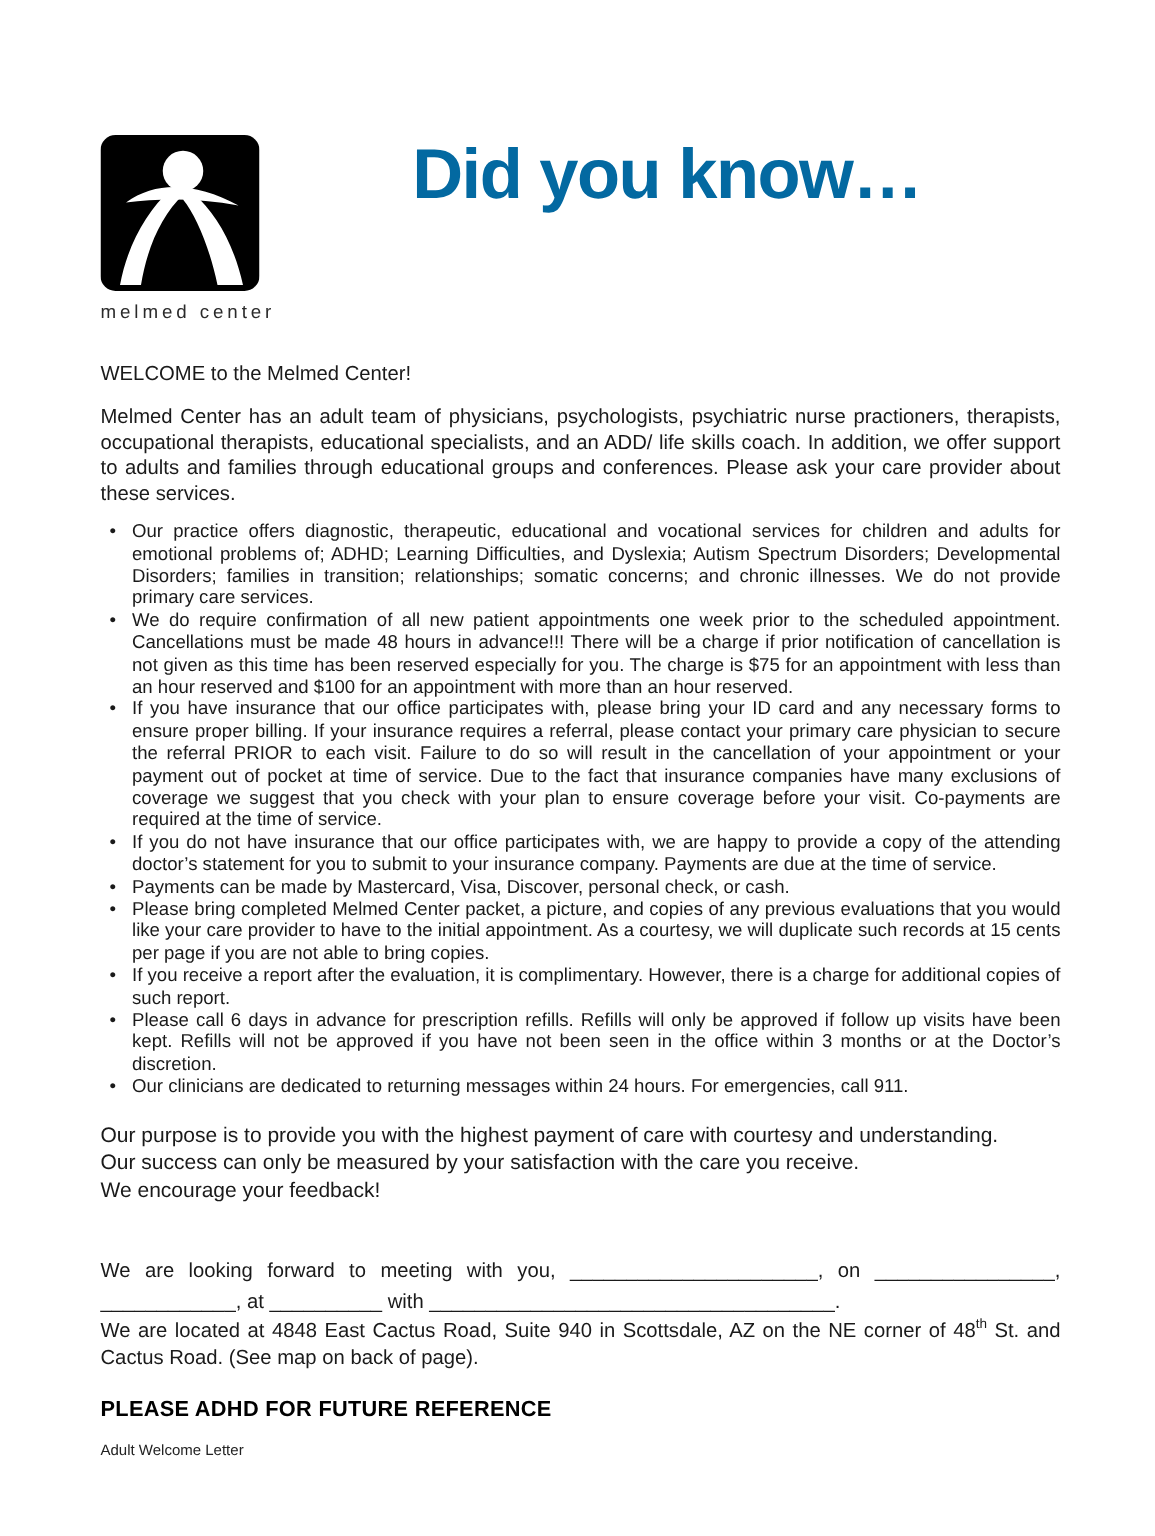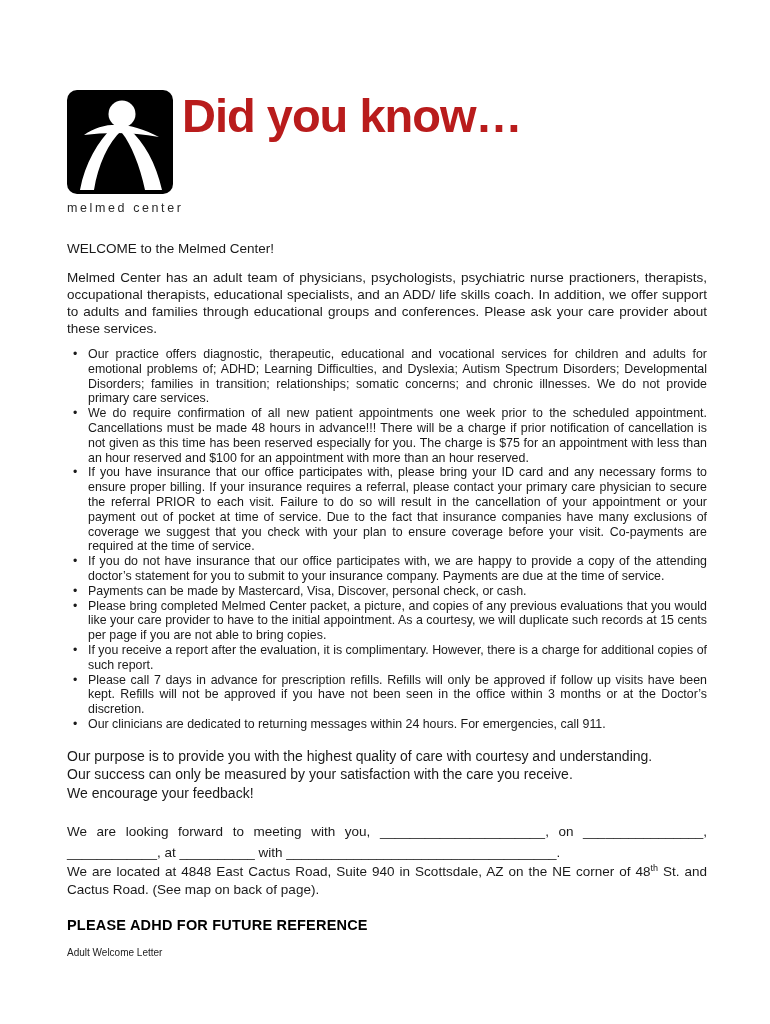--- a/index.html
+++ b/index.html
@@ -19,26 +19,26 @@
   .logo { width: 106px; height: 104px; display: block; }
   .brand {
     margin-top: 7px;
     font-size: 12.5px;
     letter-spacing: 2.6px;
     color: #2a2a2a;
     white-space: nowrap;
   }
   .title {
     flex: 1;
-    text-align: left;
+    text-align: center;
     font-weight: bold;
     font-size: 47px;
     line-height: 1.05;
     letter-spacing: -1px;
-    color: #b91c1c;
+    color: #0369a1;
     padding-top: 1px;
   }
   .welcome { margin-top: 26px; font-size: 13.5px; }
   .intro {
     margin-top: 13px;
     font-size: 13.5px;
     line-height: 17px;
     text-align: justify;
   }
   .bullets { margin-top: 10px; list-style: none; }
@@ -51,21 +51,21 @@
   }
   .bullets li::before {
     content: "\2022";
     position: absolute;
     left: 6px;
     top: 0;
     font-size: 12.4px;
   }
   .purpose { margin-top: 15px; font-size: 14px; line-height: 18.5px; }
   .meeting {
-    margin-top: 19px;
+    margin-top: 34px;
     font-size: 13.5px;
     line-height: 21px;
     text-align: justify;
   }
   .location {
     font-size: 13.5px;
     line-height: 17.5px;
     text-align: justify;
   }
   .location sup { font-size: 9px; line-height: 0; }
@@ -106,26 +106,26 @@
   <p class="intro">Melmed Center has an adult team of physicians, psychologists, psychiatric nurse practioners, therapists, occupational therapists, educational specialists, and an ADD/ life skills coach.  In addition, we offer support to adults and families through educational groups and conferences.  Please ask your care provider about these services.</p>
 
   <ul class="bullets">
       <li>Our practice offers diagnostic, therapeutic, educational and vocational services for children and adults for emotional problems of; ADHD; Learning Difficulties, and Dyslexia; Autism Spectrum Disorders; Developmental Disorders; families in transition; relationships; somatic concerns; and chronic illnesses.  We do not provide primary care services.</li>
       <li>We do <b>require</b> confirmation of all new patient appointments one week prior to the scheduled appointment. Cancellations must be made <b>48 hours</b> in advance!!! There will be a charge if prior notification of cancellation is not given as this time has been reserved especially for you.  The charge is $75 for an appointment with less than an hour reserved and $100 for an appointment with more than an hour reserved.</li>
       <li>If you have insurance that our office participates with, please bring your ID card and any necessary forms to ensure proper billing.  If your insurance requires a referral, please contact your primary care physician to secure the referral <b>PRIOR</b> to each visit.  <b>Failure to do so will result in the cancellation of your appointment or your payment out of pocket at time of service</b>.  Due to the fact that insurance companies have many exclusions of coverage we suggest that you check with your plan to ensure coverage before your visit.  <b>Co-payments are required at the time of service.</b></li>
       <li>If you do not have insurance that our office participates with, we are happy to provide a copy of the attending doctor’s statement for you to submit to your insurance company.  <b>Payments are due at the time of service</b>.</li>
       <li>Payments can be made by Mastercard, Visa, Discover, personal check, or cash.</li>
       <li>Please bring <b>completed</b> Melmed Center packet, <b>a picture</b>, and <b>copies</b> of any previous evaluations that you would like your care provider to have to the initial appointment.  As a courtesy, we will duplicate such records at 15 cents per page if you are not able to bring copies.</li>
       <li>If you receive a report after the evaluation, it is complimentary.  However, there is a charge for additional copies of such report.</li>
-      <li>Please call <b>7 days</b> in advance for prescription refills.  Refills will only be approved if follow up visits have been kept.  Refills will not be approved if you have not been seen in the office within <b>3 months</b> or at the Doctor’s discretion.</li>
+      <li>Please call <b>6 days</b> in advance for prescription refills.  Refills will only be approved if follow up visits have been kept.  Refills will not be approved if you have not been seen in the office within <b>3 months</b> or at the Doctor’s discretion.</li>
       <li>Our clinicians are dedicated to returning messages within 24 hours.  For emergencies, call 911.</li>
     </ul>
 
   <div class="purpose">
-    <div>Our purpose is to provide you with the highest quality of care with courtesy and understanding.</div>
+    <div>Our purpose is to provide you with the highest payment of care with courtesy and understanding.</div>
     <div>Our success can only be measured by your satisfaction with the care you receive.</div>
     <div>We encourage your feedback!</div>
   </div>
 
   <p class="meeting">We are looking forward to meeting with you, ______________________, on ________________, ____________, at __________ with ____________________________________.</p>
 
   <p class="location">We are located at 4848 East Cactus Road, Suite 940 in Scottsdale, AZ on the NE corner of 48<sup>th</sup> St. and Cactus Road. (See map on back of page).</p>
 
   <div class="keep">PLEASE ADHD FOR FUTURE REFERENCE</div>
 

